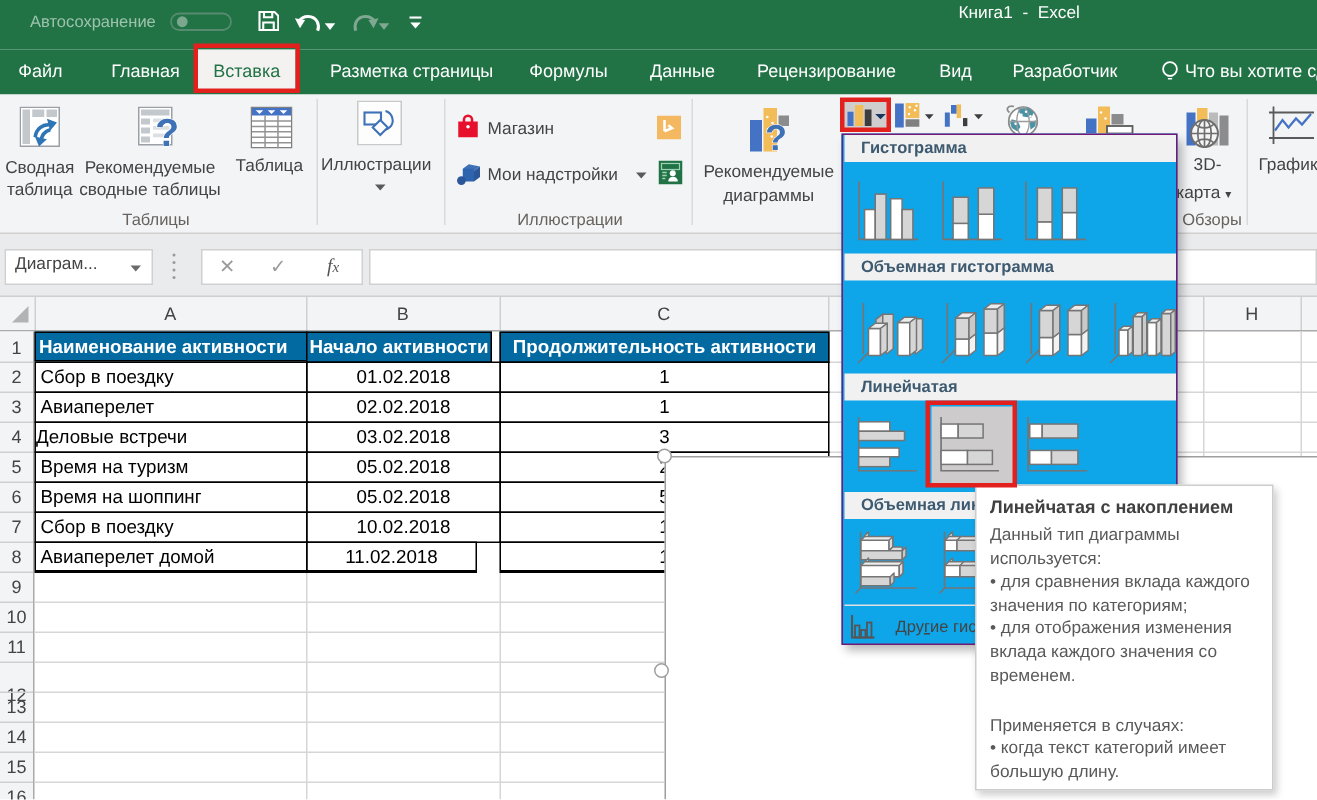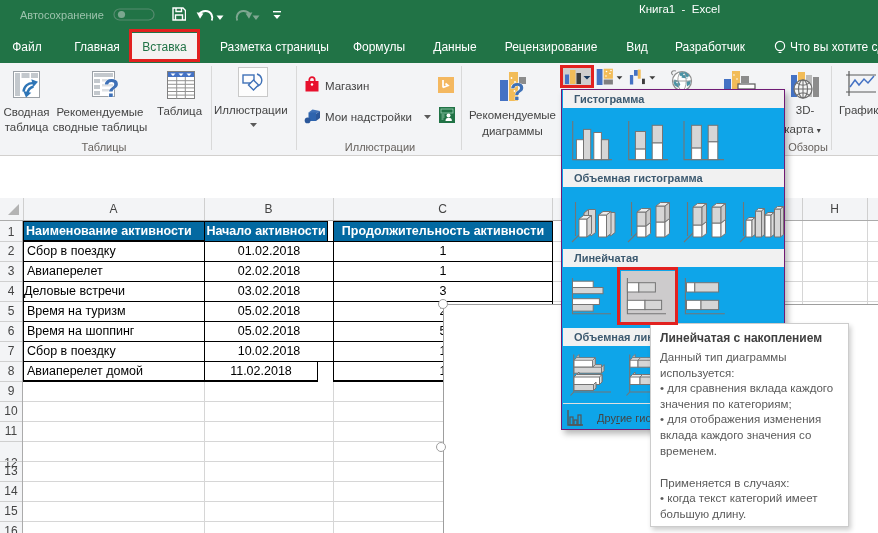--- a/index.html
+++ b/index.html
@@ -258,20 +258,38 @@
     <div class="rlbl ctr" style="left:780px;top:41px;width:50px;">3D-</div>
     <div class="rlbl ctr" style="left:775px;top:60px;width:55px;">карта <span style="font-size:8px;">▾</span></div>
 
     <svg class="abs" style="left:845px;top:7px;" width="31" height="27" viewBox="0 0 31 27">
       <path d="M4 1 v25 M1 5 h30 M1 22 h30" stroke="#5a5a5a" stroke-width="1.2"></path>
       <path d="M5 17 l5 -7 l4 5 l5 -6 l4 4 l6 -7" fill="none" stroke="#4472c4" stroke-width="1.5"></path>
     </svg>
     <div class="rlbl" style="left:839px;top:41px;width:40px;">График</div>
   </div>
 
+  <div class="abs" id="fbar">
+    <div class="wbox" style="left:3px;width:99px;"></div>
+    <div class="abs" style="left:10px;top:14px;font-size:11.5px;color:#444;">Диаграм...</div>
+    <svg class="abs" style="left:86px;top:20px;" width="9" height="6" viewBox="0 0 9 6">
+        <path d="M1 1 l3.5 4 l3.5 -4 z" fill="#6a6a6a"></path>
+      </svg>
+    <svg class="abs" style="left:114px;top:12px;" width="4" height="20" viewBox="0 0 4 20">
+      <circle cx="2" cy="2" r="1" fill="#9a9a9a"></circle>
+        <circle cx="2" cy="7" r="1" fill="#9a9a9a"></circle>
+      <circle cx="2" cy="12" r="1" fill="#9a9a9a"></circle>
+        <circle cx="2" cy="17" r="1" fill="#9a9a9a"></circle>
+    </svg>
+    <div class="wbox" style="left:134px;width:108px;"></div>
+    <div class="abs" style="left:146px;top:14px;color:#9b9b9b;font-size:13px;">✕</div>
+    <div class="abs" style="left:180px;top:14px;color:#9b9b9b;font-size:13px;">✓</div>
+    <div class="abs" style="left:218px;top:13px;color:#555;font-size:13px;font-style:italic;font-family:'Liberation Serif',serif;"><i>f</i><span style="font-size:10px;">x</span></div>
+    <div class="wbox" style="left:246px;width:632px;"></div>
+  </div>
 
   <div class="abs" id="sheet">
     <div id="colhdr">
       <svg class="abs" style="left:7px;top:5px;" width="13" height="13" viewBox="0 0 13 13">
           <path d="M12 1 v11 h-11 z" fill="#b3b3b3"></path>
         </svg>
       <div class="cvline" style="left:23px;"></div>
       <div class="chl" style="left:23px;width:181px;">A</div>
       <div class="cvline" style="left:204px;"></div>
       <div class="chl" style="left:204px;width:129px;">B</div>

